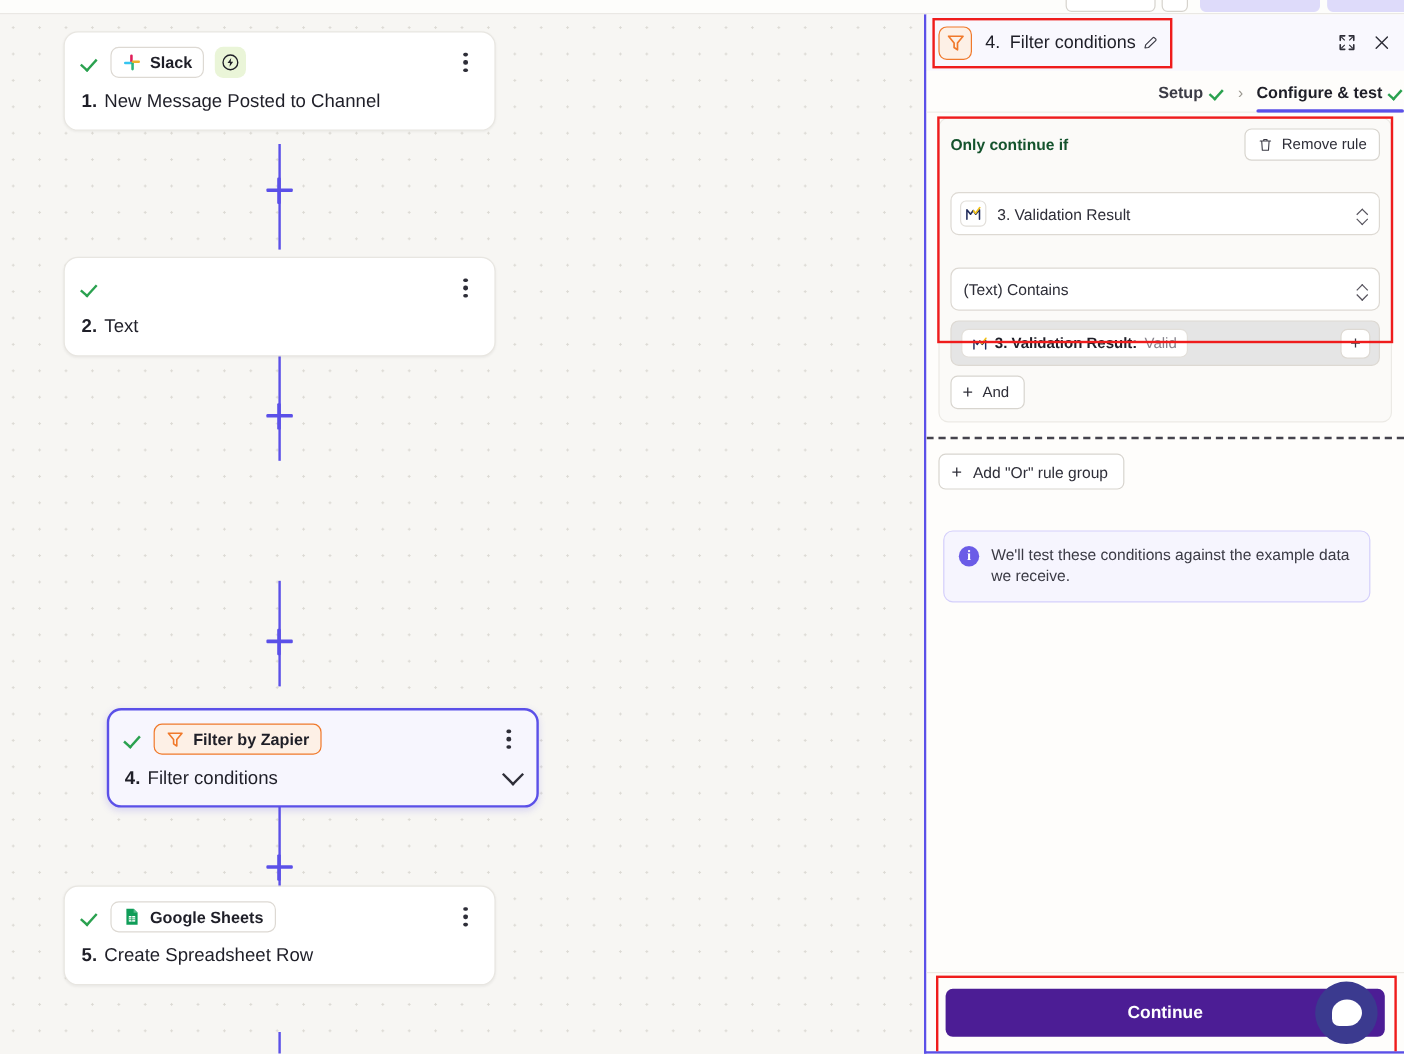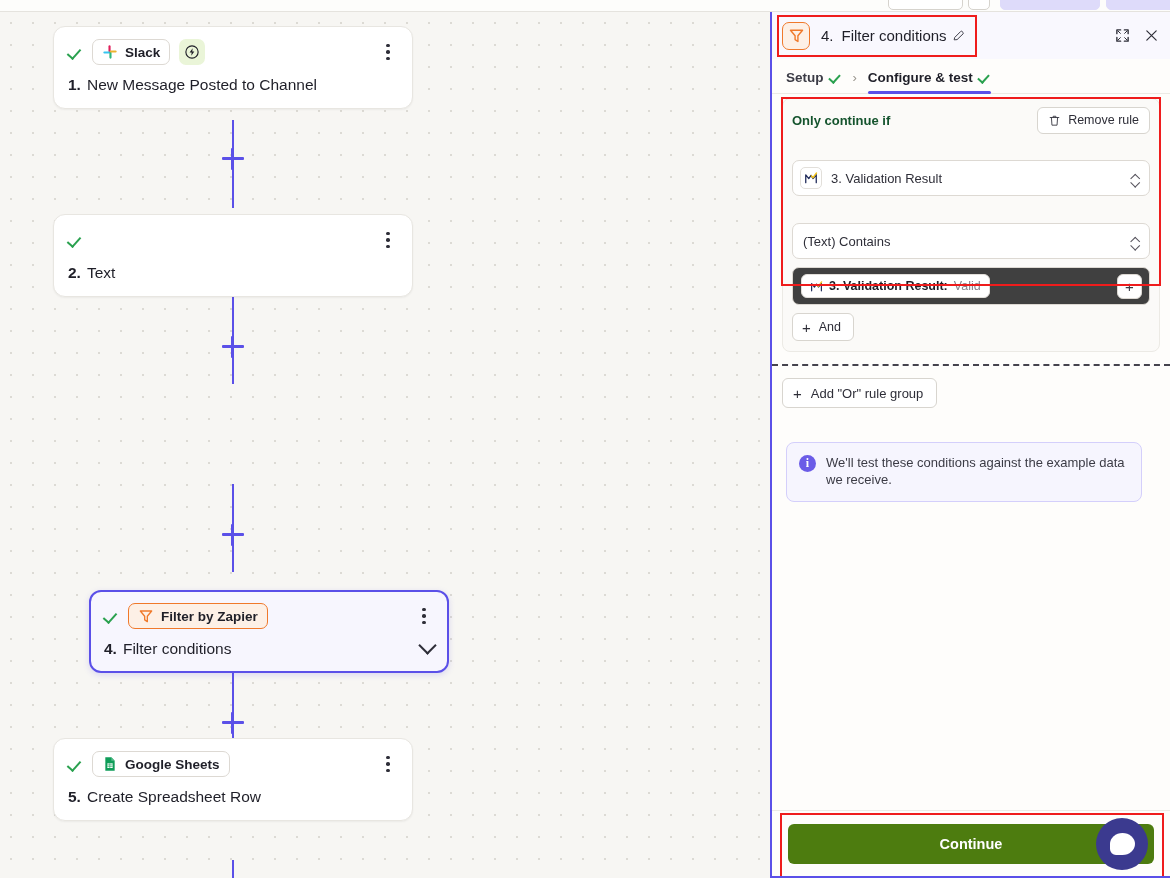--- a/index.html
+++ b/index.html
@@ -116,20 +116,21 @@
     display: flex; align-items: center; gap: 5px;
   }
   .panel-title .pnum { margin-right: 3px; }
   .pencil { width: 13px; height: 13px; }
   .hdr-actions { margin-left: auto; display: flex; align-items: center; gap: 14px; }
 
   #panel-tabs {
     height: 35px; flex: none; background: #fefdfb;
     display: flex; align-items: flex-end; padding-left: 14px;
     border-bottom: 1px solid #eceae5;
+    justify-content: flex-end;
   }
   .tab {
     display: flex; align-items: center; gap: 6px;
     font-size: 13.5px; font-weight: 700; color: #3b3b45;
     padding-bottom: 8px; position: relative;
   }
   .tab.active { color: #1f1f28; }
   .tab.active::after {
     content: ""; position: absolute; left: 0; right: 0; bottom: -1px;
     height: 3px; background: #5b50e8; border-radius: 2px;
@@ -171,21 +172,21 @@
   .updown { margin-left: auto; display: flex; flex-direction: column; gap: 2px; }
   .updown .c { width: 8px; height: 5px; position: relative; }
   .updown .c::after {
     content: ""; position: absolute; left: 0; top: 1px;
     width: 6px; height: 6px; border: solid #55525c; border-width: 0 1.5px 1.5px 0;
   }
   .updown .c.up::after  { transform: rotate(-135deg) translate(-2px,-1px); }
   .updown .c.dn::after  { transform: rotate(45deg) translate(0px,-1px); }
 
   .value-row {
-    min-height: 38px; background: #404040; border: 1px solid #ddd9d3; border-radius: 7px;
+    min-height: 38px; background: #e5e5e5; border: 1px solid #ddd9d3; border-radius: 7px;
     display: flex; align-items: center; padding: 0 7px 0 8px; margin-bottom: 8px;
   }
   .token {
     display: inline-flex; align-items: center; gap: 6px; height: 24px;
     padding: 0 8px; border: 1px solid #e2dfda; border-radius: 6px; background: #fff;
     font-size: 12.5px; color: #1f1f28;
   }
   .token .tk-label { font-weight: 700; }
   .token .tk-val { color: #86838c; font-weight: 400; }
   .plus-btn {
@@ -224,21 +225,21 @@
   }
   .info-title { font-size: 13.5px; font-weight: 700; color: #1f1f28; margin-bottom: 3px; }
   .info-text { font-size: 13px; color: #3b3b45; line-height: 1.28; }
 
   #panel-footer {
     flex: none; height: 66px; border-top: 1px solid #eceae5;
     background: #fefdfb; display: flex; align-items: center;
     padding: 0 16px; position: relative;
   }
   .btn-continue {
-    width: 100%; height: 40px; background: #4d7c0f; color: #fff;
+    width: 100%; height: 40px; background: #4c1d95; color: #fff;
     border: none; border-radius: 6px; font-size: 14.5px; font-weight: 700;
     font-family: "Liberation Sans", sans-serif; cursor: pointer;
   }
 
   #chat-bubble {
     position: absolute; left: 1096px; top: 818px; width: 52px; height: 52px;
     border-radius: 50%; background: #3b3a8f;
     display: flex; align-items: center; justify-content: center;
   }
   #chat-bubble .bub {

